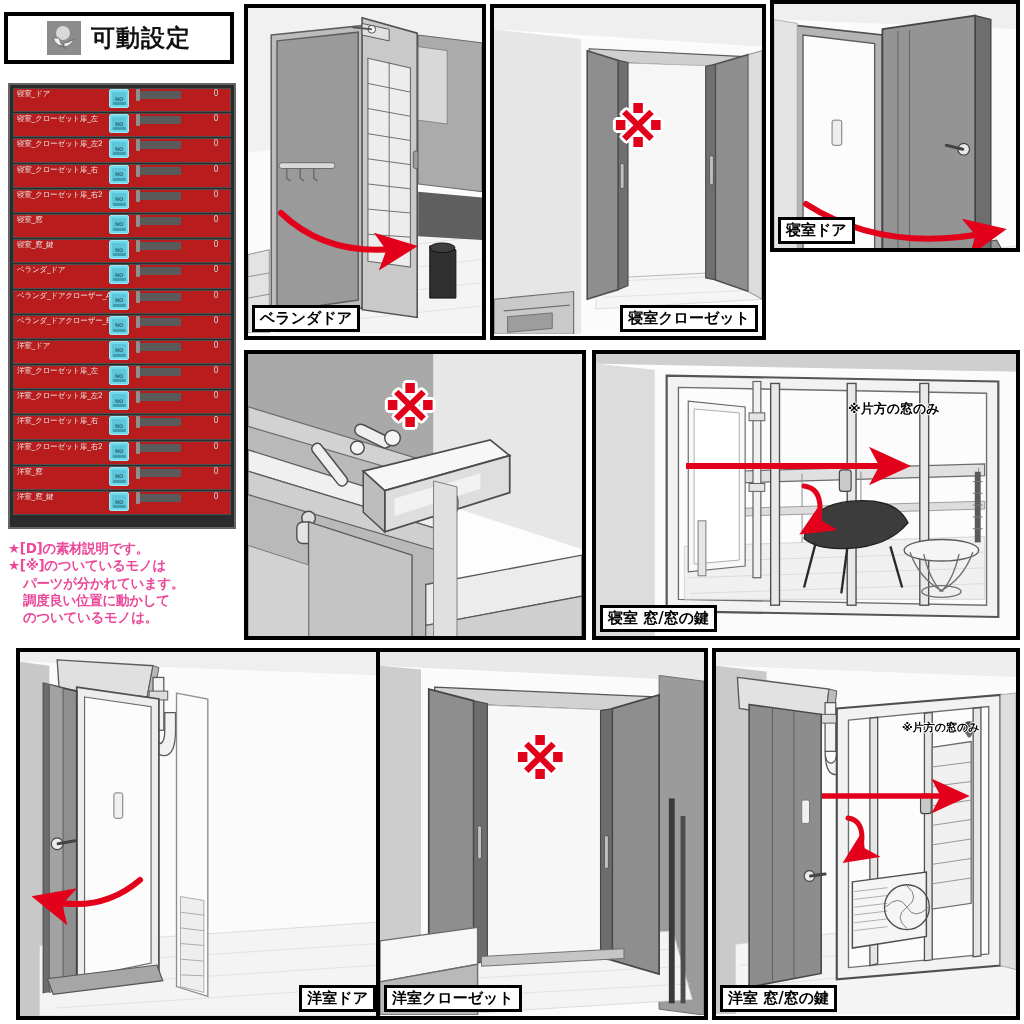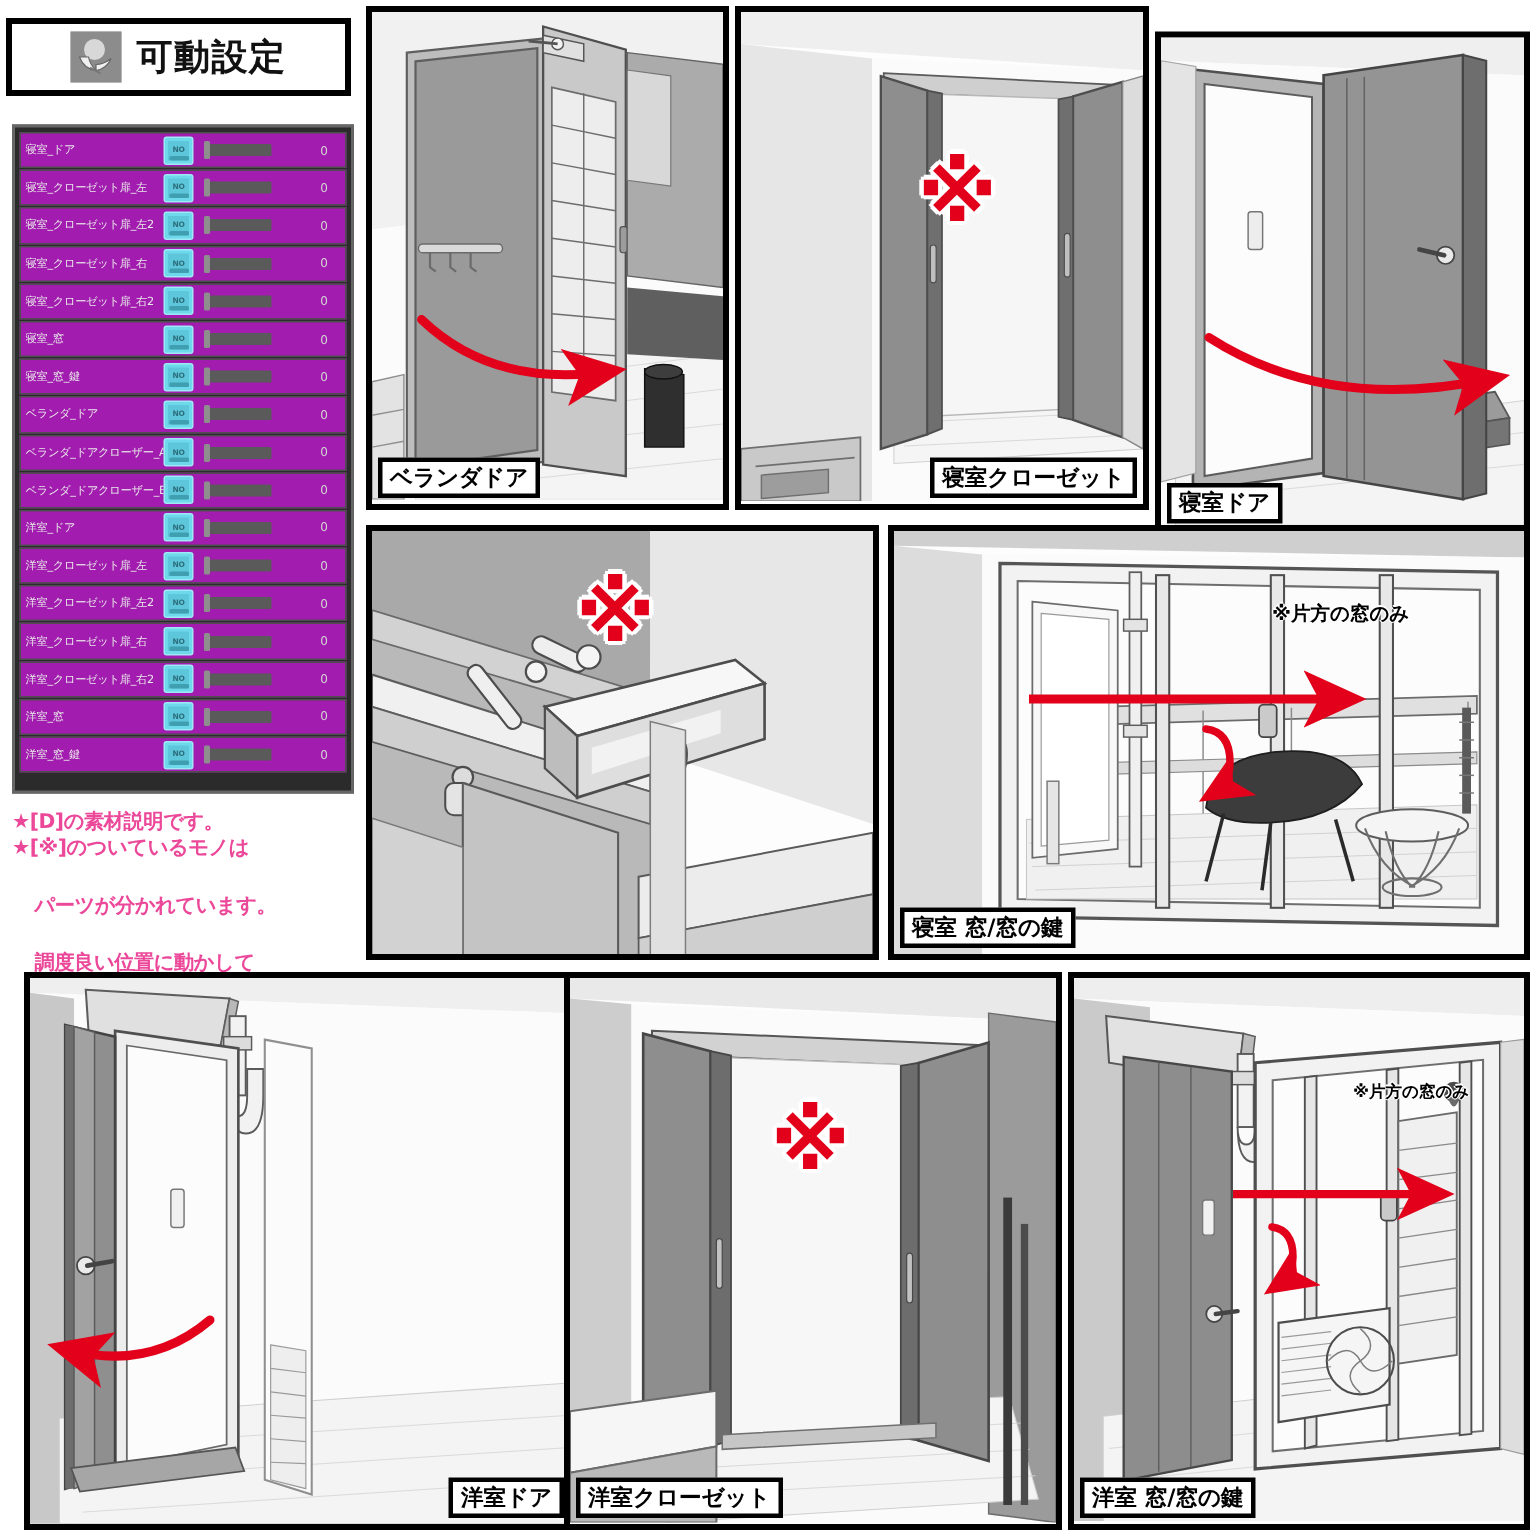--- a/index.html
+++ b/index.html
@@ -27,22 +27,22 @@
   .title-text {
     font-size: 24px; font-weight: 700; color: #111; letter-spacing: 1px;
     line-height: 1;
   }
 
   .settings-panel {
     position: absolute; left: 8px; top: 83px; width: 228px; height: 446px;
     background: #2b2b2b; border: 2px solid #666; padding: 3px;
   }
   .row {
-    display: flex; align-items: center; height: 24.2px;
-    background: #a21caf; border: 1px solid #4e4e4e;
+    display: flex; height: 24.2px;
+    background: #b91c1c; border: 1px solid #4e4e4e;
     margin-bottom: 1px; padding: 0 3px; position: relative;
   }
   .row-label {
     flex: none; width: 92px; font-size: 7.5px; color: #e8e8e8;
     white-space: nowrap; overflow: hidden; letter-spacing: -0.2px;
   }
   .toggle {
     flex: none; width: 20px; height: 19px; background: #6fd9ec;
     border: 1px solid #9fe8f6; border-radius: 2px;
     display: flex; align-items: center; justify-content: center;
@@ -69,21 +69,21 @@
   .row-value {
     flex:none; width: 22px; text-align:center; font-size: 8px; color:#d2d2d2;
   }
 
   .note {
     position: absolute; left: 8px; top: 540px; width: 232px;
     color: #ec4899; font-size: 13.5px; font-weight: 700; line-height: 1.28;
     letter-spacing: -0.3px;
   }
   .note .l { display:block; white-space: nowrap; }
-  .note .ind { padding-left: 15px; margin-top: 21px; }
+  .note .ind { padding-left: 15px; }
 
   
   .panel {
     position: absolute; background: #fdfdfd;
     border: 4px solid #000; overflow: hidden;
   }
   .scene { position:absolute; inset:0; }
 
   .caption {
     position: absolute; background: #fff; border: 3px solid #000;
@@ -440,21 +440,21 @@
       <polygon points="262,48 276,44 276,300 262,292" fill="#dcdcdc" stroke="#888" stroke-width="1"></polygon>
 
       <polygon points="0,300 82,292 82,336 0,336" fill="#c9c9c9" stroke="#6f6f6f" stroke-width="1.2"></polygon>
       <line x1="10" y1="312" x2="78" y2="306" stroke="#6f6f6f" stroke-width="1.2"></line>
       <polygon points="14,318 60,314 60,330 14,334" fill="#9d9d9d" stroke="#6f6f6f" stroke-width="1"></polygon>
     </svg>
     <div class="kome" style="left:118px; top:94px;">※</div>
     <div class="caption cap-br">寝室クローゼット</div>
   </div>
 
-  <div class="panel" style="left:770px; top:21px; width:250px; height:336px;">
+  <div class="panel" style="left:770px; top:0; width:250px; height:252px;">
     <svg class="scene" viewBox="0 0 250 336" preserveAspectRatio="none">
       <rect width="250" height="336" fill="#fdfdfd"></rect>
       <polygon points="0,0 250,0 250,26 0,16" fill="#efefef"></polygon>
       <polygon points="0,16 250,26 250,336 0,336" fill="#fbfbfb"></polygon>
 
       <polygon points="10,282 250,250 250,336 10,336" fill="#f4f4f4" stroke="#d2d2d2" stroke-width="0.7"></polygon>
       <g stroke="#d6d6d6" stroke-width="0.6">
         <line x1="14" y1="300" x2="250" y2="272"></line>
           <line x1="18" y1="318" x2="250" y2="294"></line>
       </g>

